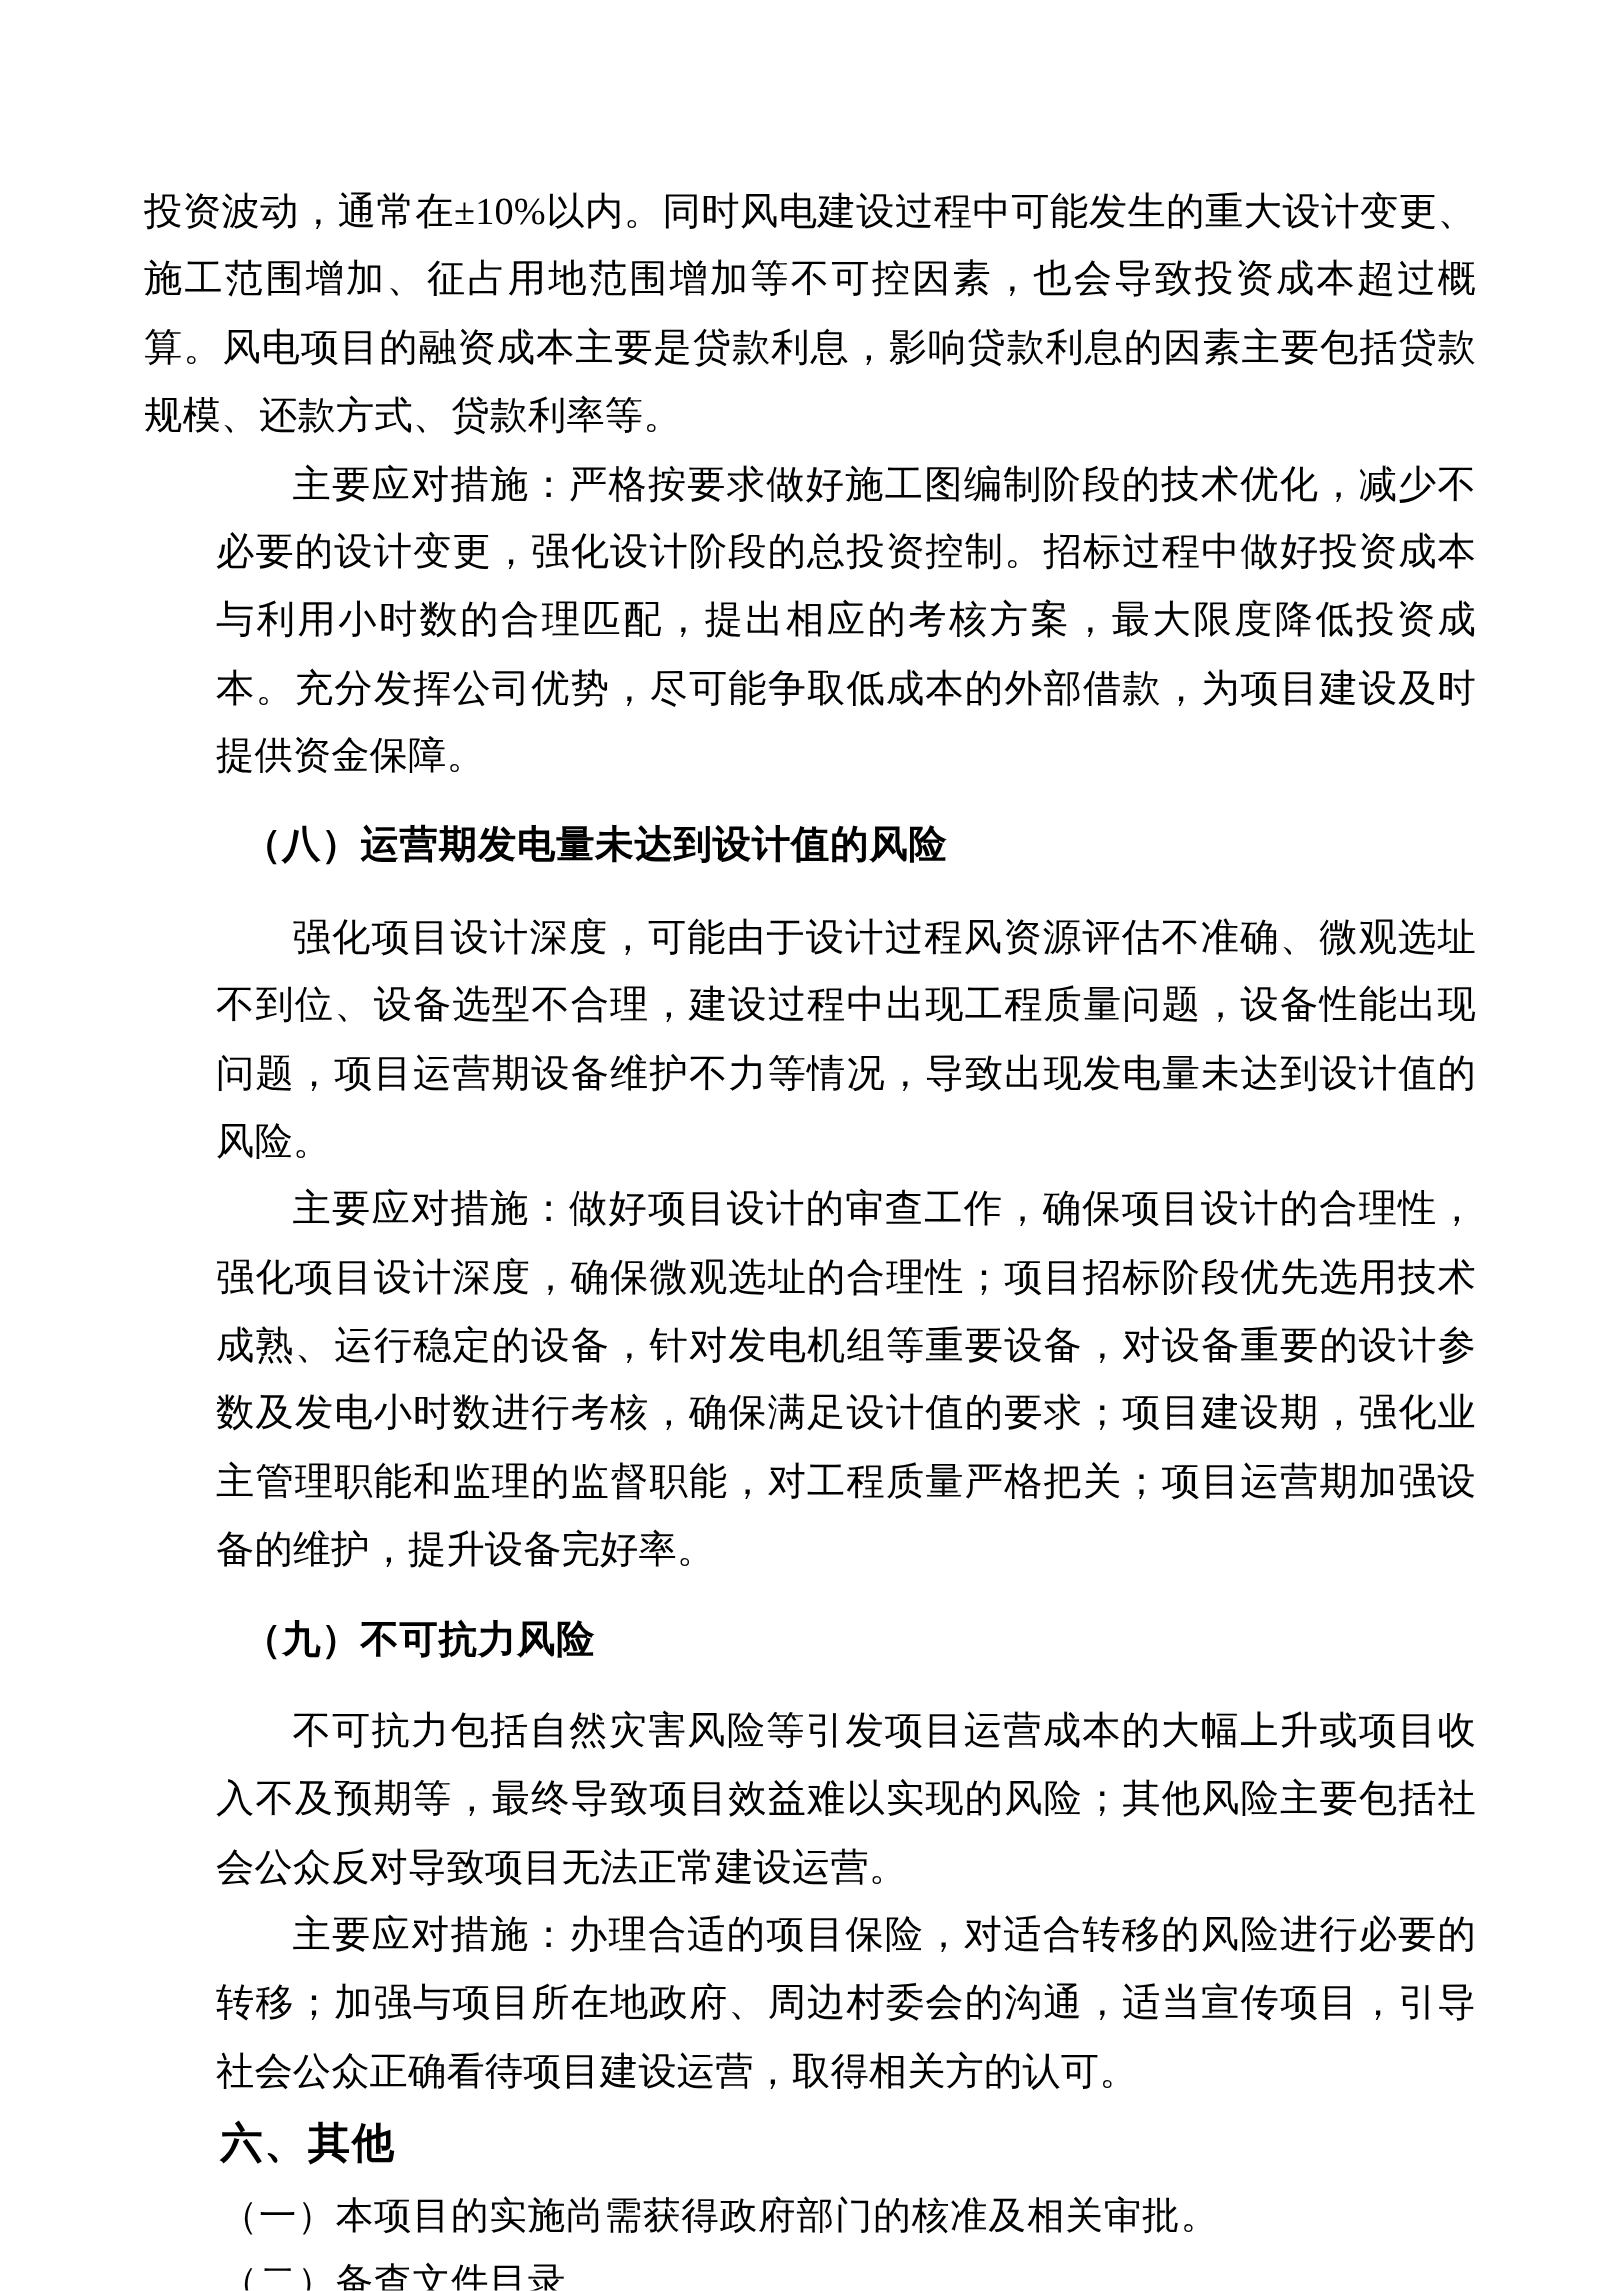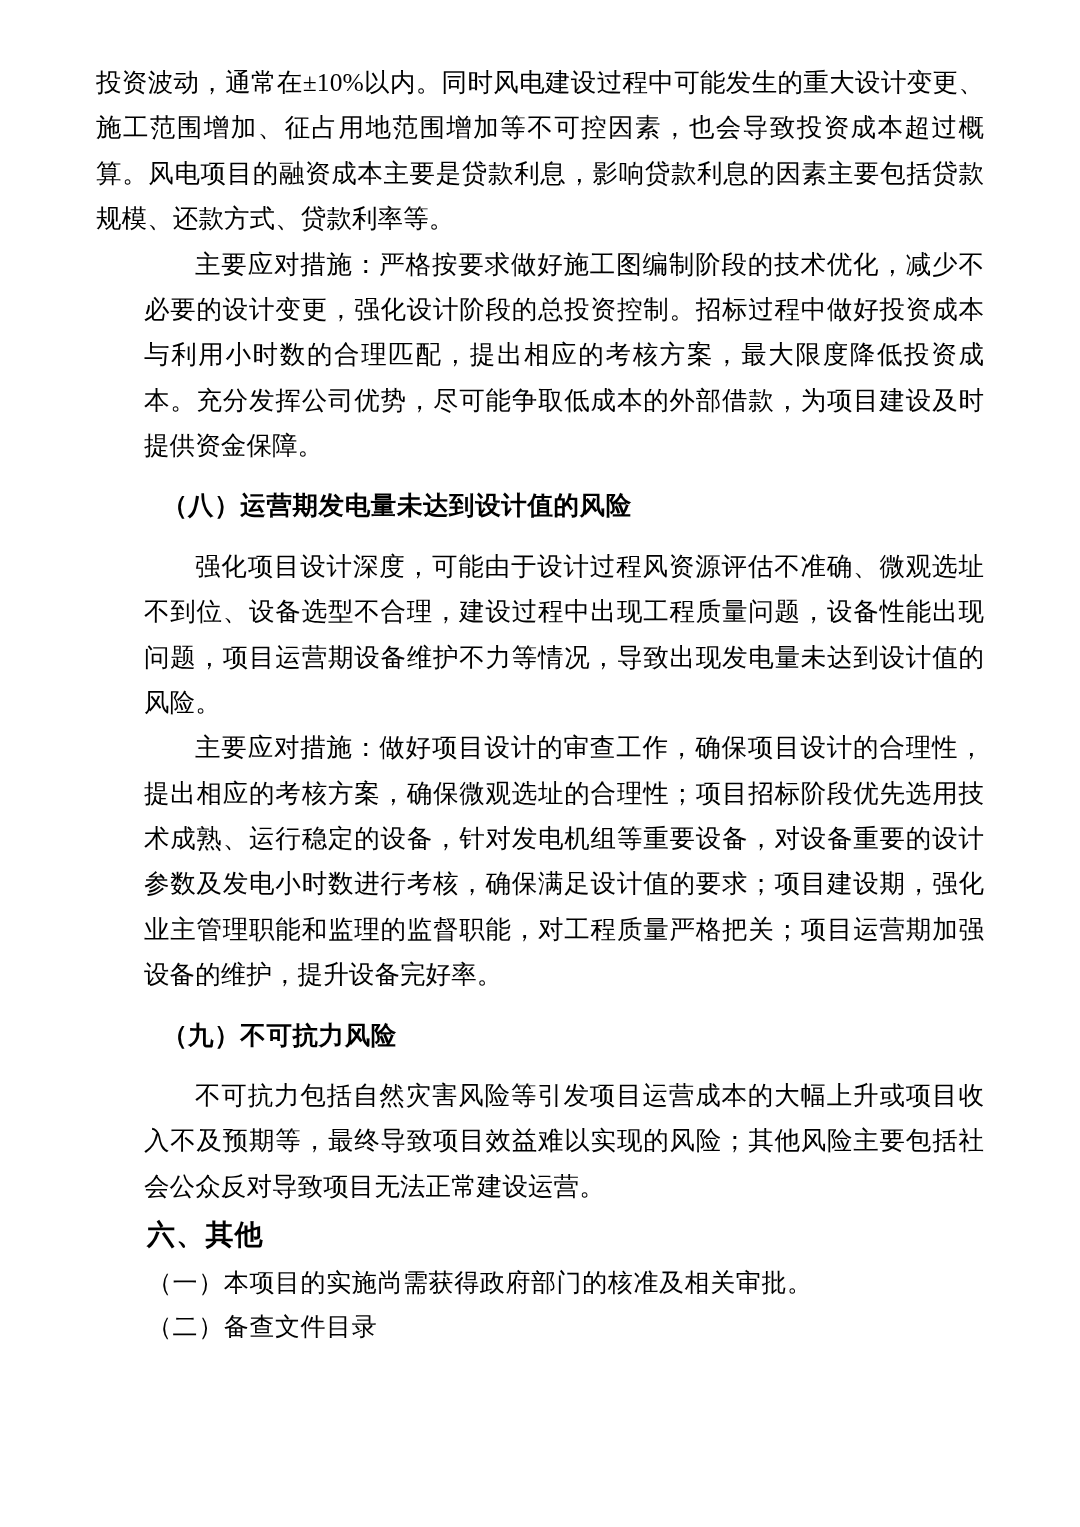--- a/index.html
+++ b/index.html
@@ -11,21 +11,21 @@
     width: 1080px;
     height: 1527px;
     font-family: "Liberation Serif", "DejaVu Serif", serif;
     color: #000000;
     overflow: hidden;
   }
   .page {
     box-sizing: border-box;
     width: 1080px;
     height: 1527px;
-    padding: 60px 96px 40px 96px;
+    padding: 118px 96px 40px 96px;
     background: #ffffff;
   }
   .doc-body {
     width: 888px;
   }
   p.para {
     margin: 0 0 0 0;
     font-size: 25.5px;
     line-height: 1.78;
     text-align: justify;
@@ -71,26 +71,27 @@
   <div class="doc-body">
 
     <p class="para">投资波动，通常在±10%以内。同时风电建设过程中可能发生的重大设计变更、施工范围增加、征占用地范围增加等不可控因素，也会导致投资成本超过概算。风电项目的融资成本主要是贷款利息，影响贷款利息的因素主要包括贷款规模、还款方式、贷款利率等。</p>
 
     <p class="para indent">主要应对措施：严格按要求做好施工图编制阶段的技术优化，减少不必要的设计变更，强化设计阶段的总投资控制。招标过程中做好投资成本与利用小时数的合理匹配，提出相应的考核方案，最大限度降低投资成本。充分发挥公司优势，尽可能争取低成本的外部借款，为项目建设及时提供资金保障。</p>
 
     <p class="heading-sub">（八）运营期发电量未达到设计值的风险</p>
 
     <p class="para indent">强化项目设计深度，可能由于设计过程风资源评估不准确、微观选址不到位、设备选型不合理，建设过程中出现工程质量问题，设备性能出现问题，项目运营期设备维护不力等情况，导致出现发电量未达到设计值的风险。</p>
 
-    <p class="para indent">主要应对措施：做好项目设计的审查工作，确保项目设计的合理性，提出相应的考核方案，确保微观选址的合理性；项目招标阶段优先选用技术成熟、运行稳定的设备，针对发电机组等重要设备，对设备重要的设计参数及发电小时数进行考核，确保满足设计值的要求；项目建设期，强化业主管理职能和监理的监督职能，对工程质量严格把关；项目运营期加强设备的维护，提升设备完好率。</p>
+    <p class="para indent">主要应对措施：做好项目设计的审查工作，确保项目设计的合理性，强化项目设计深度，确保微观选址的合理性；项目招标阶段优先选用技术成熟、运行稳定的设备，针对发电机组等重要设备，对设备重要的设计参数及发电小时数进行考核，确保满足设计值的要求；项目建设期，强化业主管理职能和监理的监督职能，对工程质量严格把关；项目运营期加强设备的维护，提升设备完好率。</p>
 
     <p class="heading-sub">（九）不可抗力风险</p>
 
     <p class="para indent">不可抗力包括自然灾害风险等引发项目运营成本的大幅上升或项目收入不及预期等，最终导致项目效益难以实现的风险；其他风险主要包括社会公众反对导致项目无法正常建设运营。</p>
 
+    <p class="para indent">主要应对措施：办理合适的项目保险，对适合转移的风险进行必要的转移；加强与项目所在地政府、周边村委会的沟通，适当宣传项目，引导社会公众正确看待项目建设运营，取得相关方的认可。</p>
 
     <p class="heading-main">六、其他</p>
 
     <p class="heading-item">（一）本项目的实施尚需获得政府部门的核准及相关审批。</p>
 
 
     <p class="heading-item">（二）备查文件目录</p>
 
   </div>
 </div>

